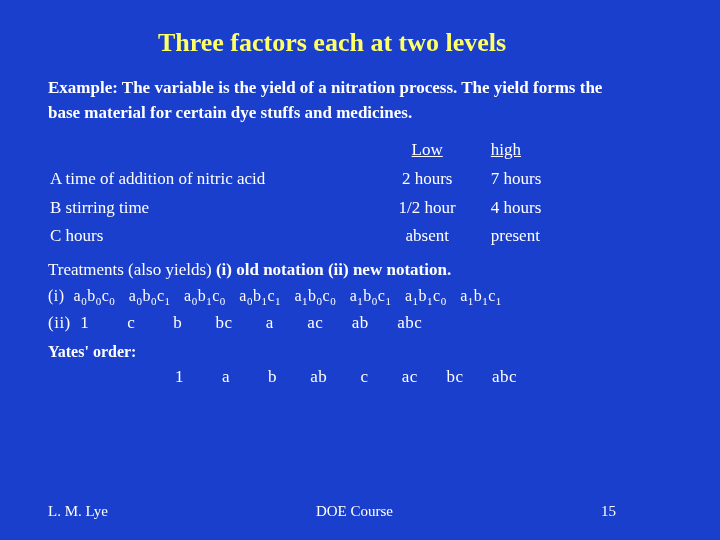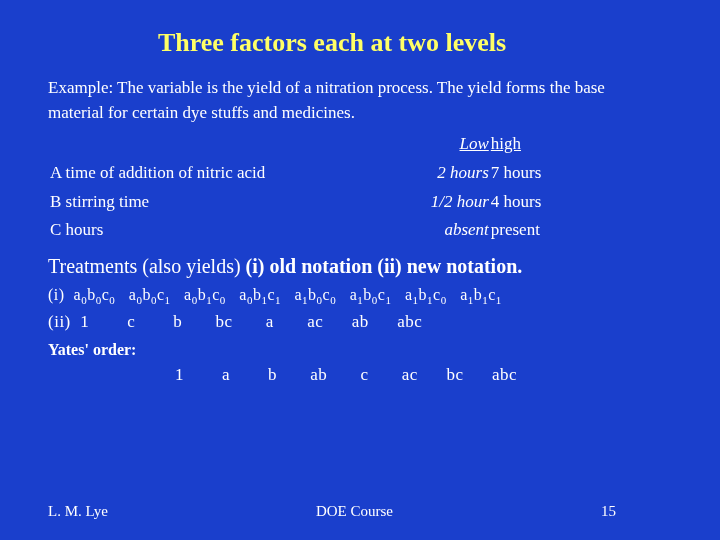--- a/index.html
+++ b/index.html
@@ -24,52 +24,52 @@
       font-weight: bold;
       color: #ffff66;
       margin-bottom: 18px;
     }
     .body-text {
       font-size: 17px;
       line-height: 1.45;
       color: white;
     }
     .example-para {
-      margin-bottom: 4px;
+      margin-bottom: 10px;
       padding-left: 0;
+      font-weight: bold;
     }
     .factors-table {
       margin: 4px 0 6px 0;
       width: 100%;
     }
     .factors-table tr td {
       font-size: 17px;
       padding: 1px 0;
       color: white;
       vertical-align: top;
     }
     .col-label {
       width: 280px;
       padding-left: 0;
       margin-left: 21px;
     }
     .col-low {
       width: 110px;
-      text-align: right;
-      font-style: italic;
+      text-align: center;
     }
     .col-high {
       width: 110px;
       text-align: left;
     }
     .underline {
       text-decoration: underline;
     }
     .treatments-line {
-      font-size: 20px;
+      font-size: 17px;
       margin-top: 4px;
       line-height: 1.45;
     }
     .bold { font-weight: bold; }
     .notation-line {
       font-size: 16px;
       line-height: 1.5;
       margin-top: 2px;
       letter-spacing: 0.5px;
     }

